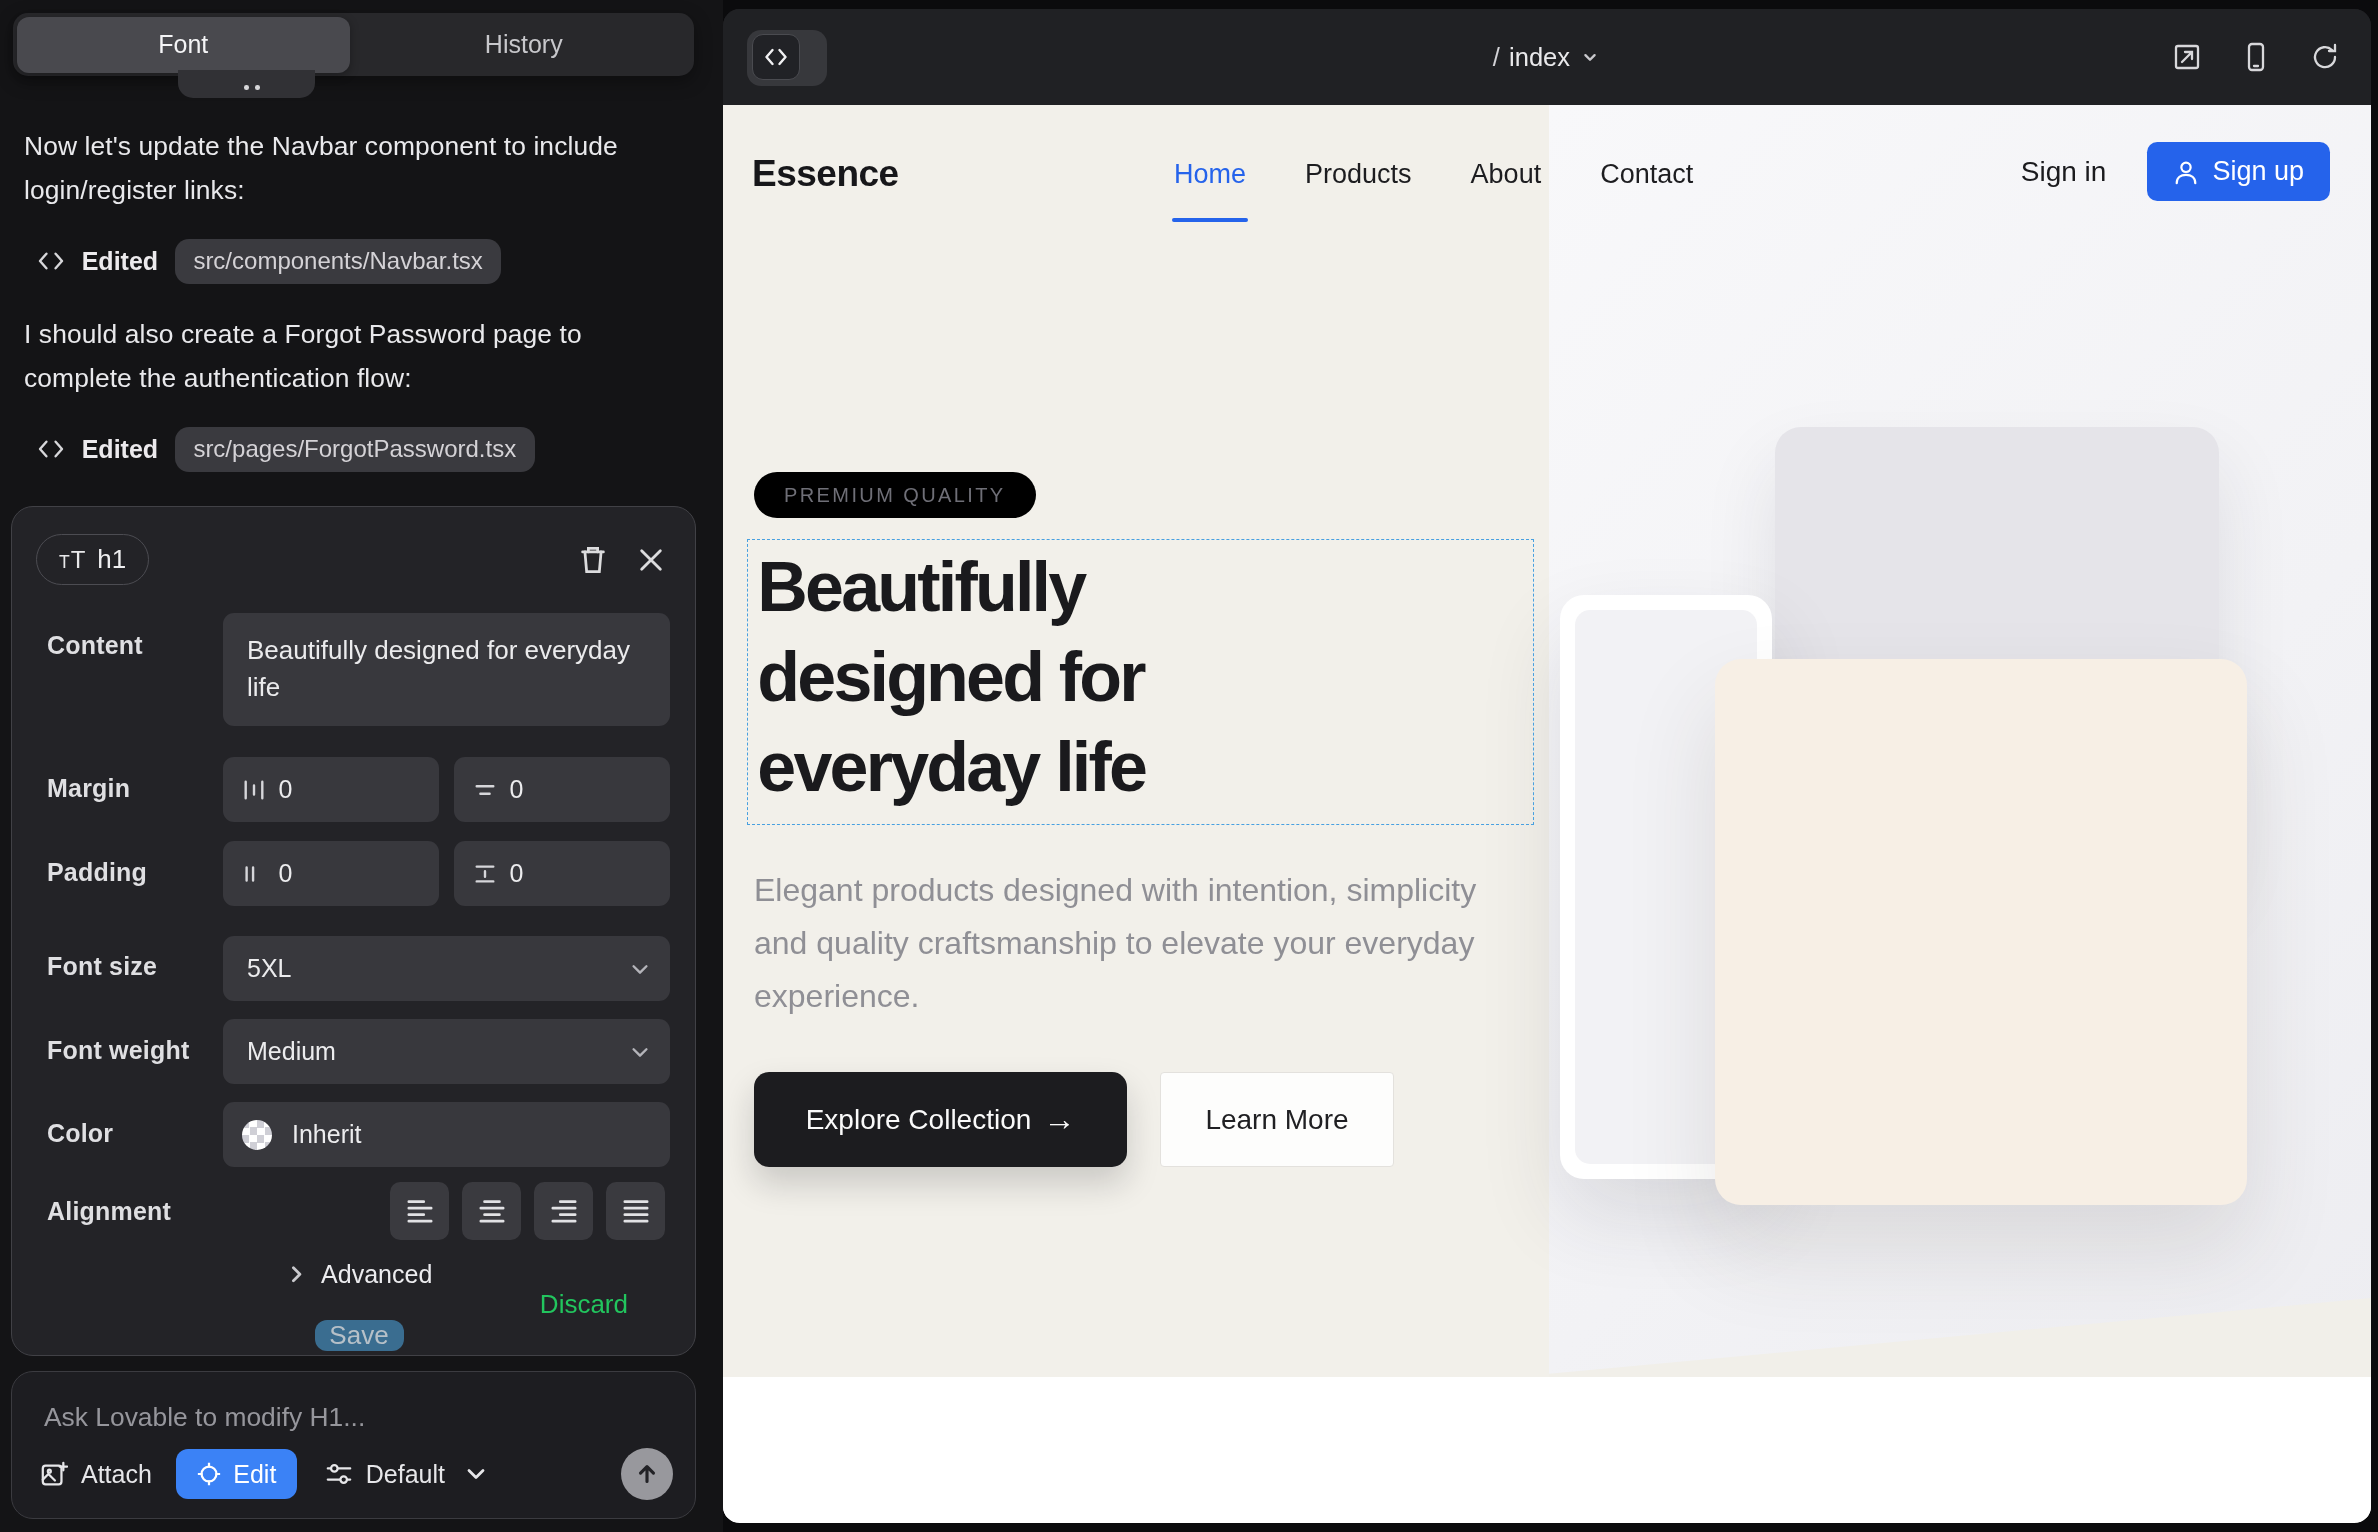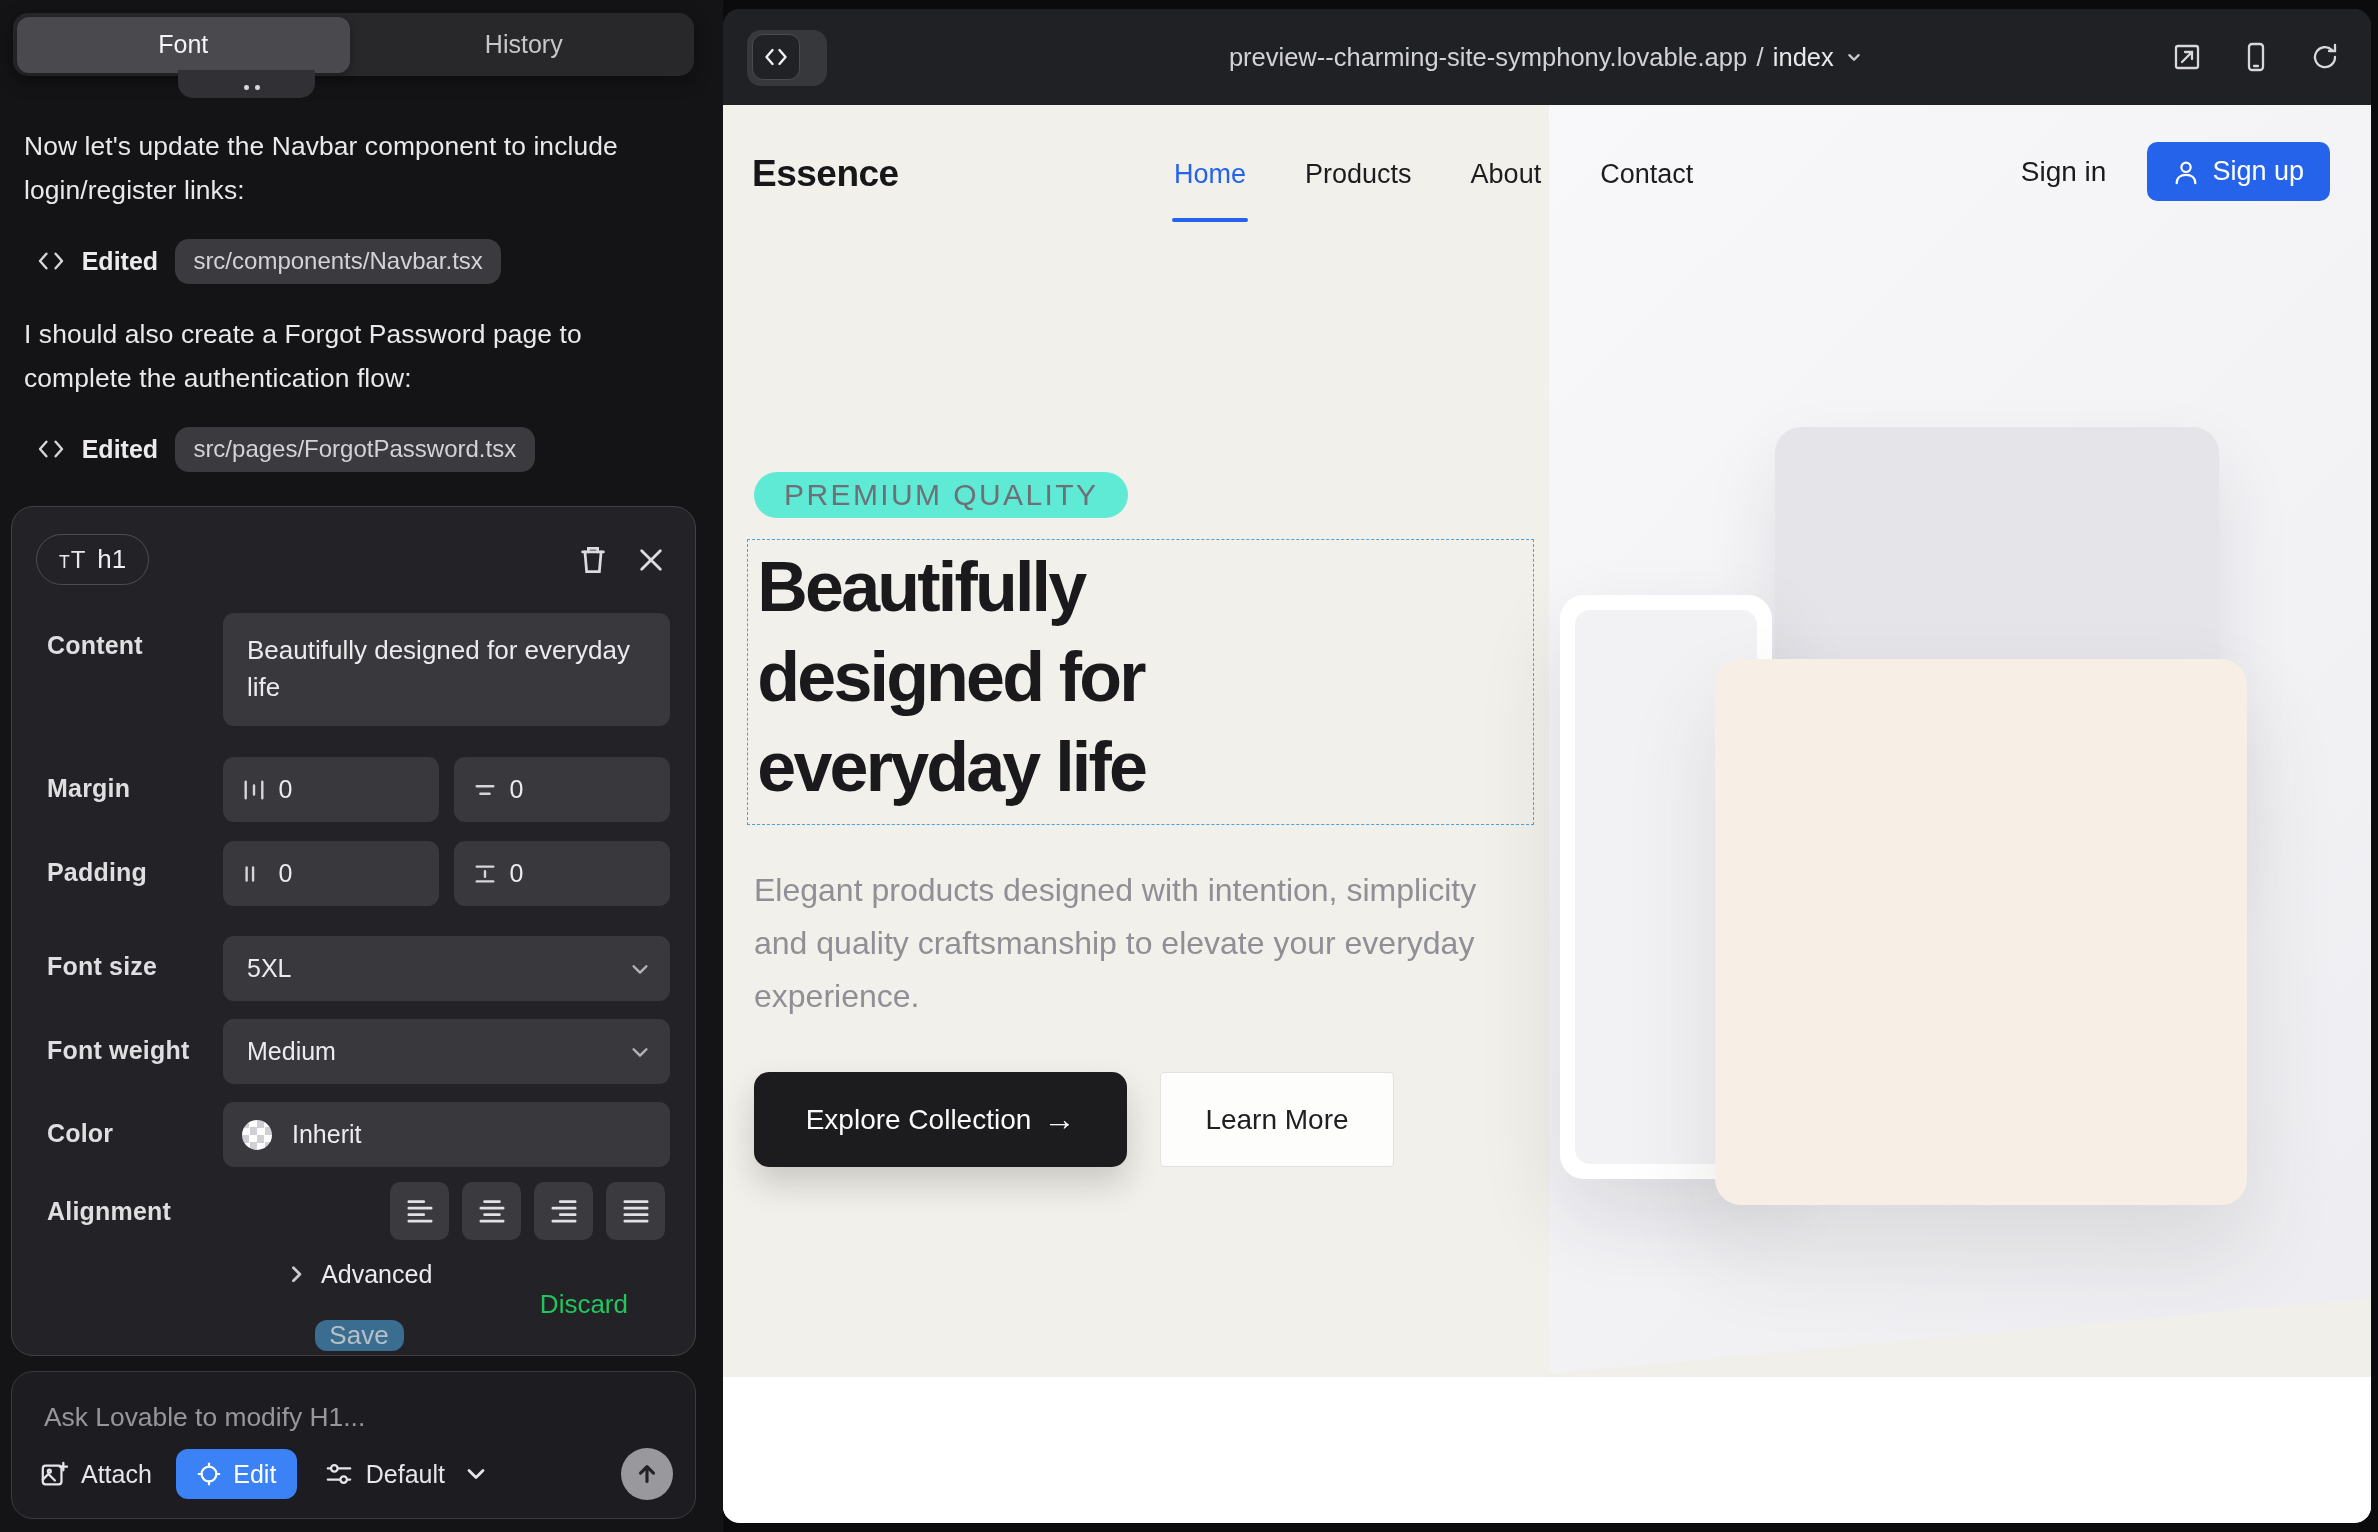--- a/index.html
+++ b/index.html
@@ -87,21 +87,21 @@
   .brand { position:absolute; left:29px; top:48px; font-size:37px; font-weight:700; letter-spacing:-0.5px; color:#17171a; }
   .nav-links { position:absolute; left:451px; top:54px; display:flex; gap:59px; font-size:27px; color:#1d1d20; }
   .nav-link { position:relative; cursor:pointer; }
   .nav-link.active { color:#2563eb; }
   .nav-link.active::after { content:""; position:absolute; left:-1.9px; right:-1.9px; bottom:-32px; height:4.6px; background:#2563eb; border-radius:1.9px; }
   .auth { position:absolute; right:41px; top:37px; display:flex; align-items:center; gap:41px; }
   .signin { font-size:28px; color:#1b1b1e; cursor:pointer; }
   .signup { display:flex; align-items:center; gap:13px; background:#2563eb; color:#fff; font-size:27px; border-radius:10.2px; height:59px; padding:0 26px; cursor:pointer; }
   .signup svg { width:26px; height:26px; stroke:#fff; stroke-width:2.4; fill:none; stroke-linecap:round; stroke-linejoin:round; }
 
-  .badge { position:absolute; left:31px; top:367px; height:46px; display:inline-flex; align-items:center; padding:0 30px; background:#5eead4; border-radius:927px; font-size:30px; letter-spacing:2.4px; color:#6f6f77; }
+  .badge { position:absolute; left:31px; top:367px; height:46px; display:inline-flex; align-items:center; padding:0 30px; background:#000000; border-radius:927px; font-size:20px; letter-spacing:2.4px; color:#6f6f77; }
   .selection { position:absolute; left:24px; top:434px; width:787px; height:286px; border:1.9px dashed #48a0e0; }
   .hero-h1 { position:absolute; left:9.3px; top:1.9px; width:594px; font-size:70px; line-height:90px; font-weight:600; letter-spacing:-2.8px; color:#1a1a1d; }
   .hero-p { position:absolute; left:31px; top:759px; width:733px; font-size:32px; line-height:53px; color:#8f8f95; }
   .cta-row { position:absolute; left:31px; top:967px; display:flex; gap:33px; }
   .cta-primary { display:flex; align-items:center; justify-content:center; gap:12px; width:373px; height:95px; background:#1c1c1f; color:#fafafa; font-size:28px; border-radius:15px; cursor:pointer; box-shadow:0 16.7px 33px rgba(20,20,25,.18); }
   .cta-primary .arrow { font-size:32px; }
   .cta-secondary { display:flex; align-items:center; justify-content:center; width:234px; height:95px; background:#fdfdfc; border:1.9px solid #e3e1dd; color:#202023; font-size:28px; border-radius:4px; cursor:pointer; }
   .site-bottom { position:absolute; left:0; top:1272px; width:1648px; height:146px; background:#ffffff; }
 </style>
 </head>
@@ -305,21 +305,20 @@
   <div class="chrome">
     <div class="view-toggle">
       <div class="code-seg">
         <svg viewBox="0 0 30 24">
             <polyline points="11,4 4,12 11,20"></polyline>
             <polyline points="19,4 26,12 19,20"></polyline>
           </svg>
       </div>
     </div>
     <div class="urlbar">
-      <span>preview--charming-site-symphony.lovable.app</span>
       <span>/</span>
       <span class="url-path">index</span>
       <span class="chev">
           <svg viewBox="0 0 24 24">
             <polyline points="7,10 12,15 17,10"></polyline>
           </svg>
         </span>
     </div>
     <div class="chrome-actions">
       <div class="icon-btn">

